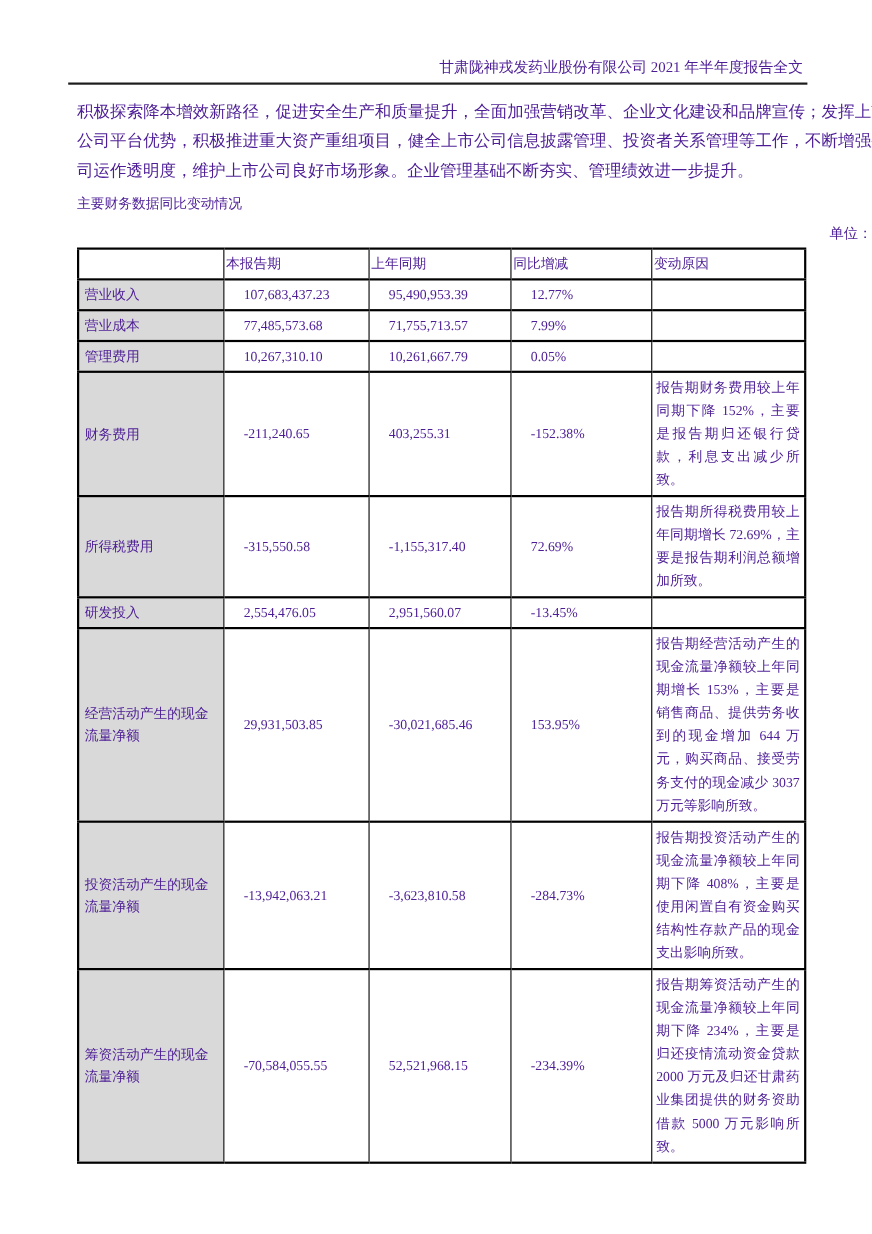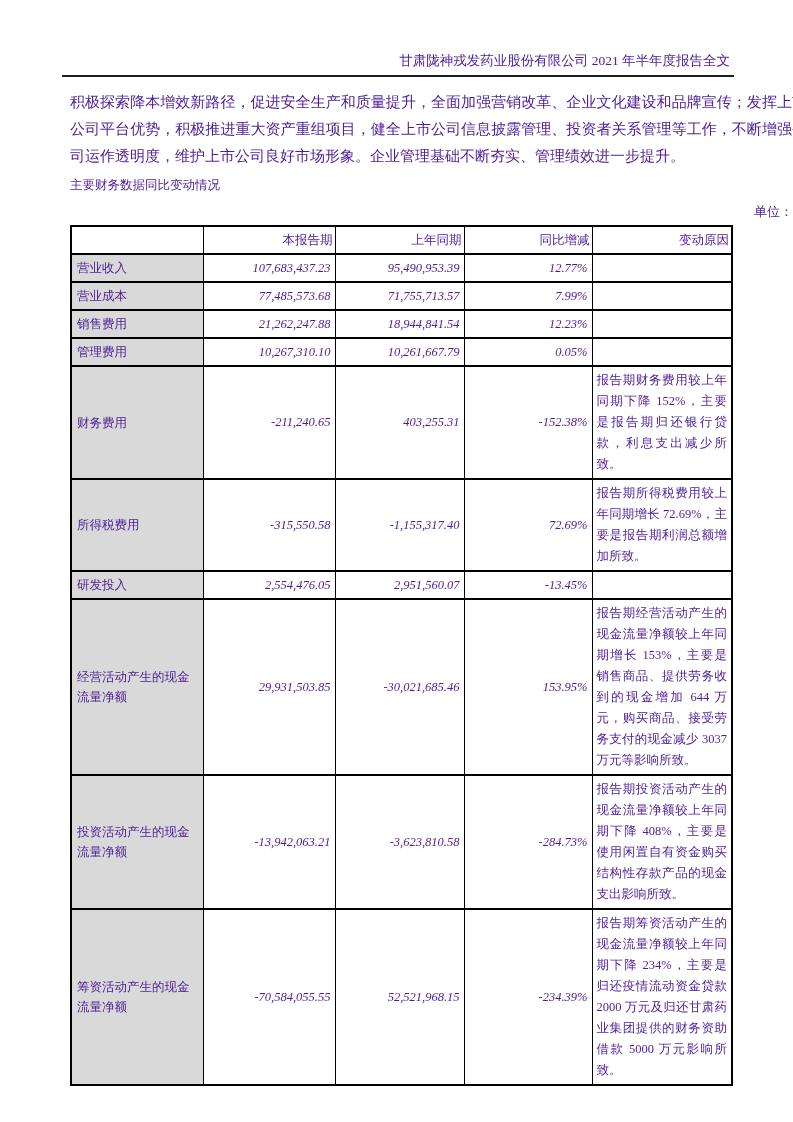--- a/index.html
+++ b/index.html
@@ -62,35 +62,34 @@
     border-right: 1px solid #000000;
     border-top: 2px solid #000000;
     border-bottom: 2px solid #000000;
     font-weight: normal;
     font-size: 12.5px;
     vertical-align: middle;
     overflow: hidden;
   }
   .fin-table thead th {
     height: 24px;
-    text-align: right;
+    text-align: left;
     background: #ffffff;
     padding: 1px 2px;
   }
   .fin-table .row-label {
     background: #d9d9d9;
     text-align: left;
     padding: 2px 13px 2px 5px;
     line-height: 20px;
     height: 22px;
   }
   .fin-table td.num {
-    text-align: right;
-    padding: 2px 4px 2px 0;
-    font-style: italic;
+    text-align: left;
+    padding: 2px 4px 2px 18px;
   }
   .fin-table td.reason {
     text-align: justify;
     text-justify: inter-ideograph;
     padding: 3px 4px;
     line-height: 21px;
     vertical-align: middle;
     border-radius: 21px;
   }
 </style>
@@ -137,27 +136,20 @@
             <td class="reason"></td>
           </tr>
           <tr>
             <th class="row-label">营业成本</th>
             <td class="num">77,485,573.68</td>
             <td class="num">71,755,713.57</td>
             <td class="num">7.99%</td>
             <td class="reason"></td>
           </tr>
           <tr>
-            <th class="row-label">销售费用</th>
-            <td class="num">21,262,247.88</td>
-            <td class="num">18,944,841.54</td>
-            <td class="num">12.23%</td>
-            <td class="reason"></td>
-          </tr>
-          <tr>
             <th class="row-label">管理费用</th>
             <td class="num">10,267,310.10</td>
             <td class="num">10,261,667.79</td>
             <td class="num">0.05%</td>
             <td class="reason"></td>
           </tr>
           <tr>
             <th class="row-label">财务费用</th>
             <td class="num">-211,240.65</td>
             <td class="num">403,255.31</td>

